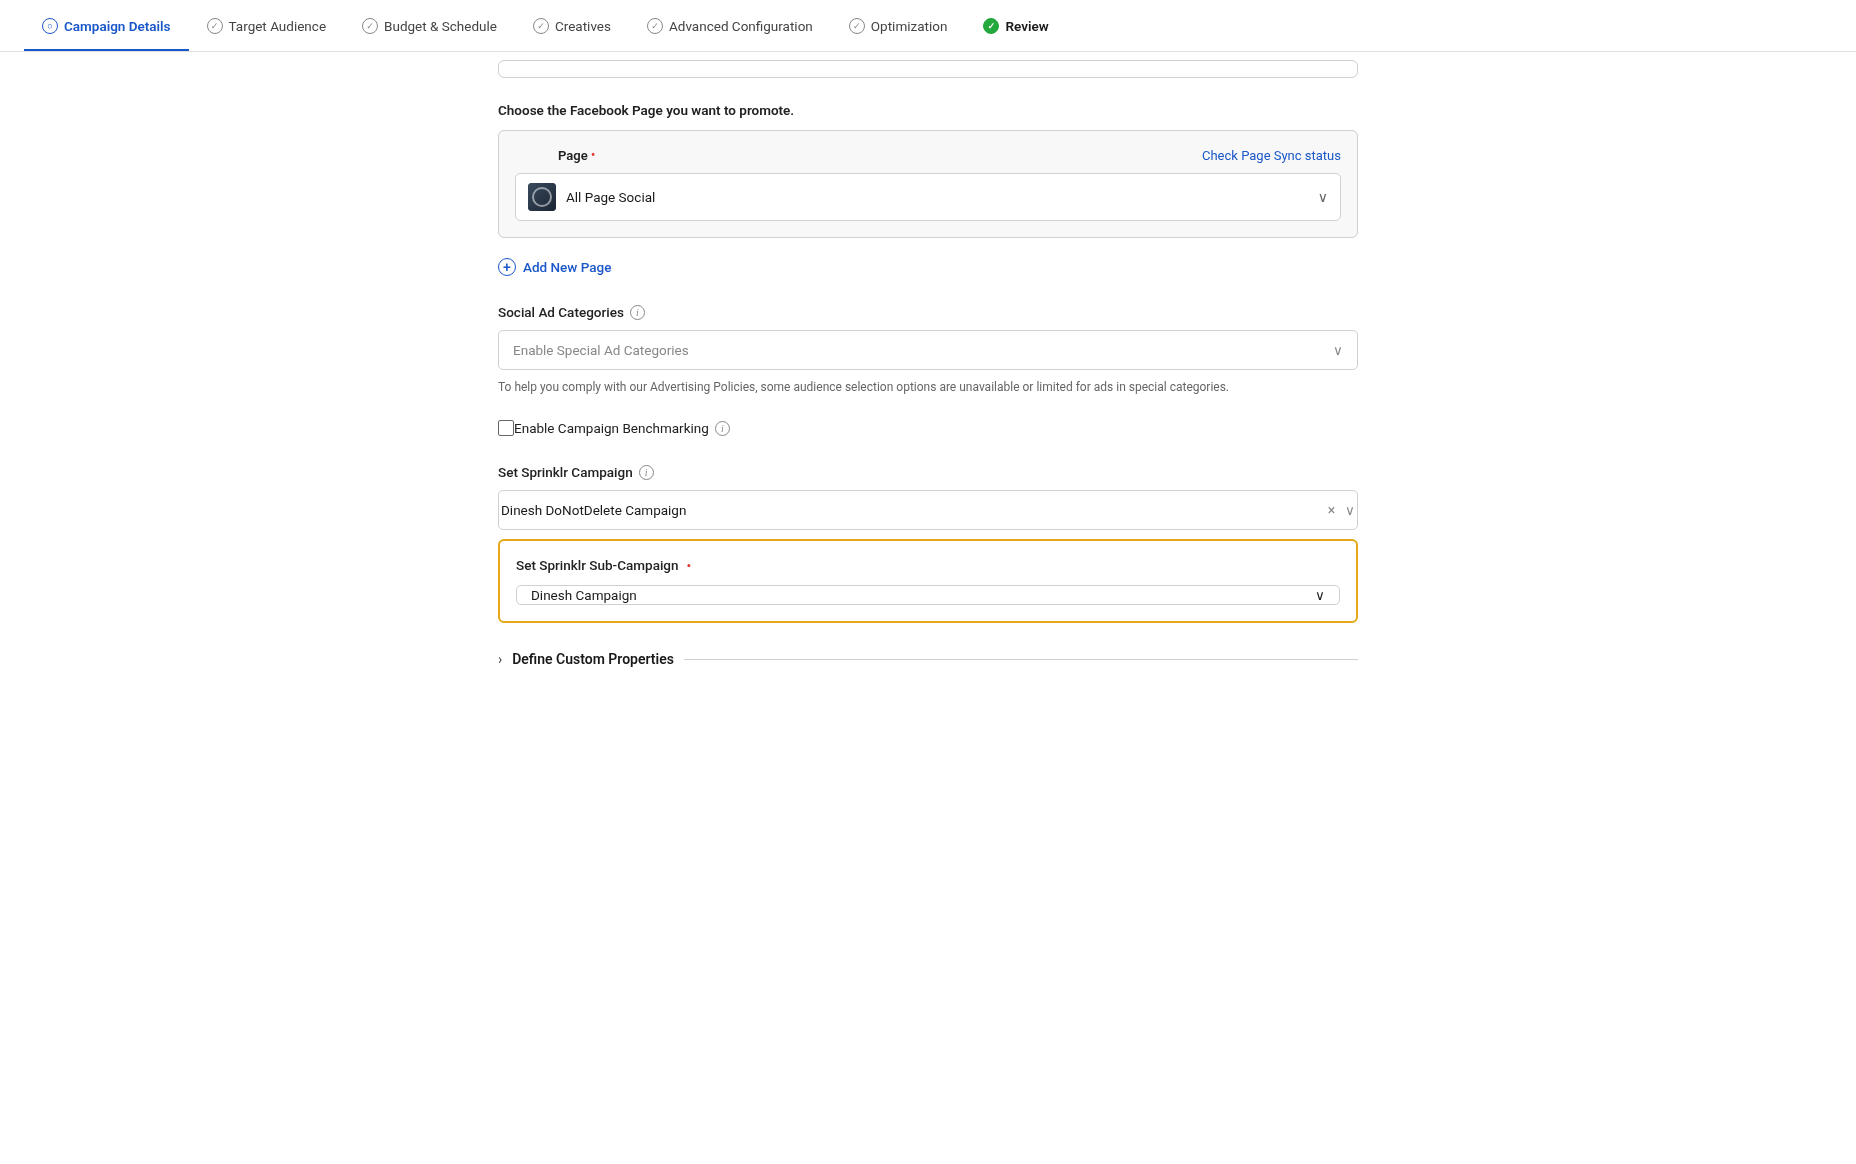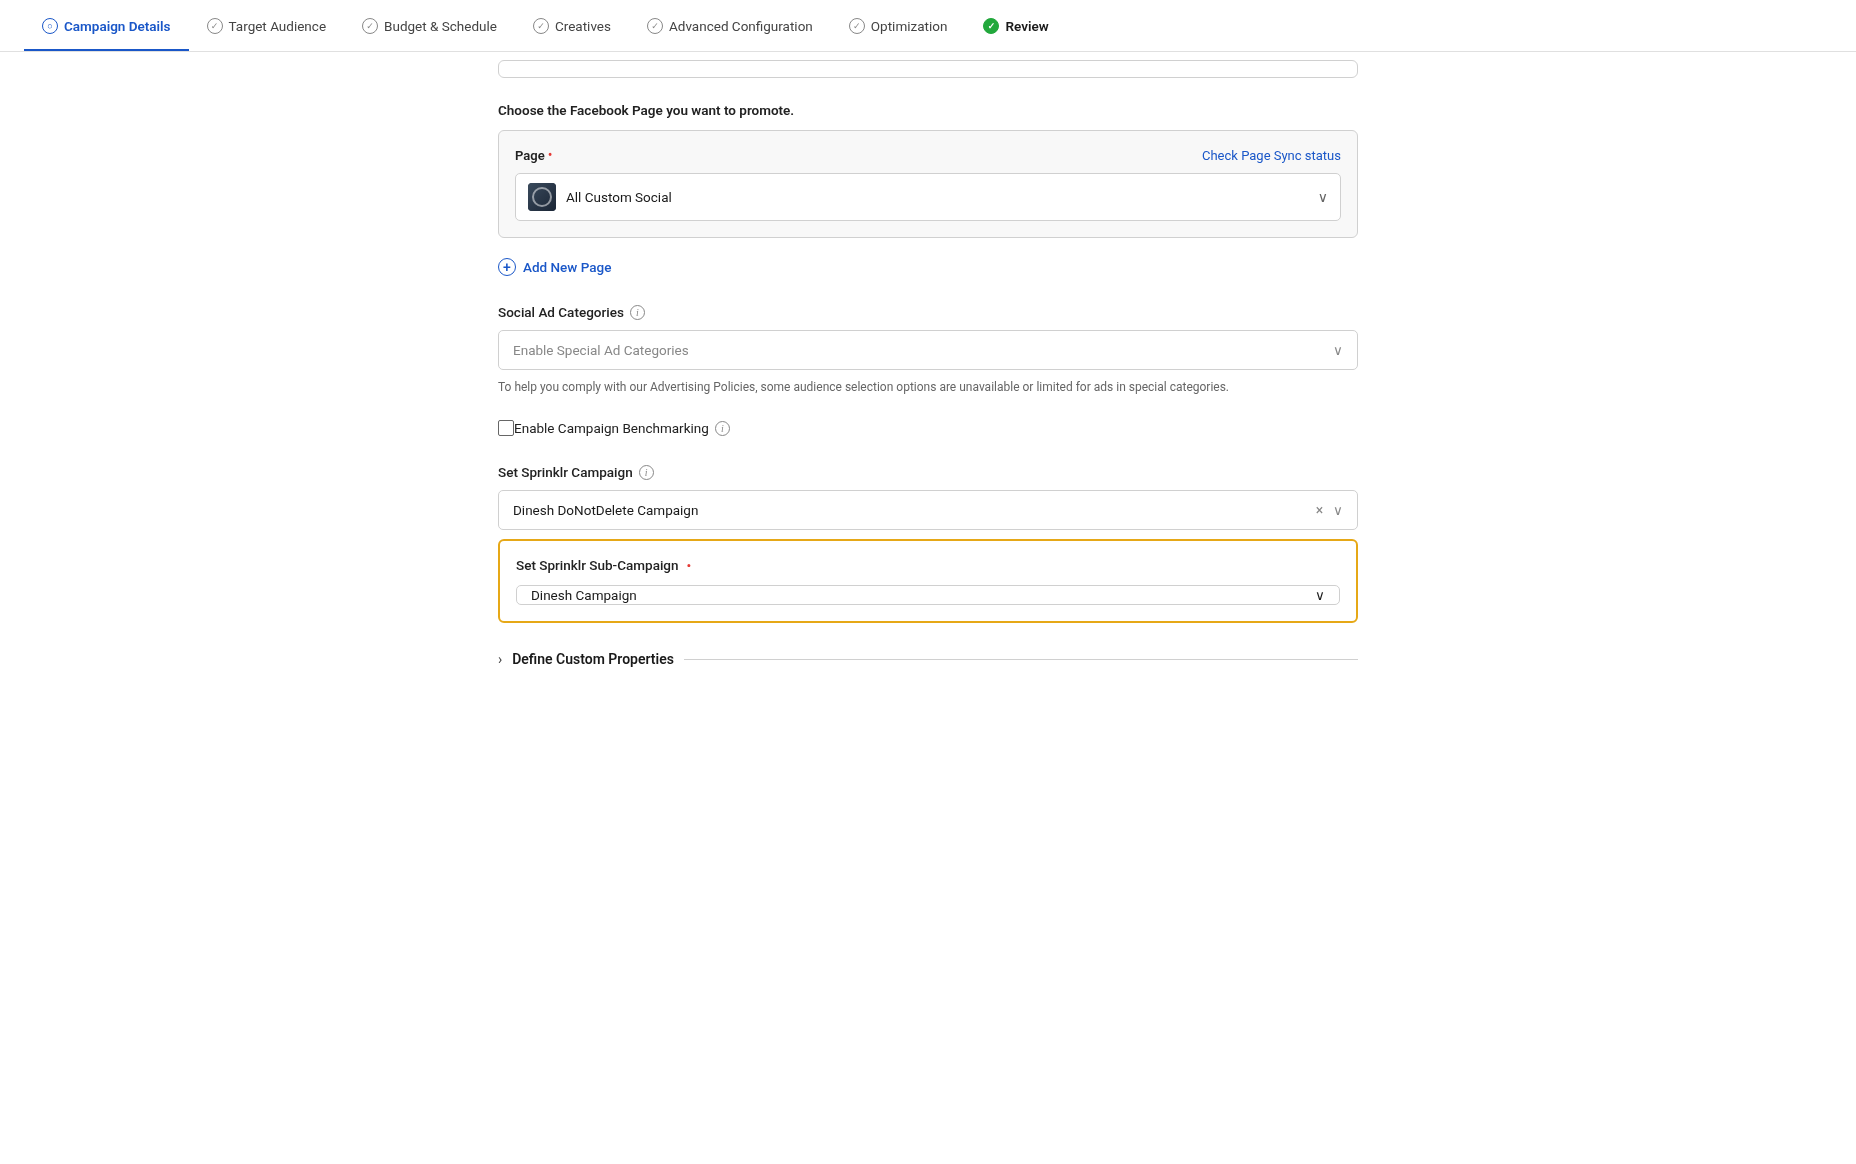--- a/index.html
+++ b/index.html
@@ -93,20 +93,21 @@
       font-size: 13.5px;
       font-weight: 600;
       color: #222;
       margin-bottom: 12px;
     }
     .page-row-header {
       display: flex;
       justify-content: space-between;
       align-items: center;
       margin-bottom: 10px;
+      margin-left: 43px;
     }
     .required-dot {
       color: #e53935;
       margin-left: 3px;
     }
     .check-sync-link {
       font-size: 13px;
       color: #1a57c8;
       cursor: pointer;
       text-decoration: none;
@@ -258,21 +259,21 @@
       color: #222;
       display: flex;
       align-items: center;
       gap: 6px;
     }
 
     
     .sprinklr-value-box {
       border: 1px solid #d0d0d0;
       border-radius: 5px;
-      padding: 11px 14px;
+      padding: 11px 2px;
       display: flex;
       justify-content: space-between;
       cursor: pointer;
       background: #fff;
       font-size: 13.5px;
       color: #1a1a1a;
     }
     .sprinklr-box-right {
       display: flex;
       align-items: center;
@@ -383,21 +384,21 @@
         <div>
           <span style="font-size:13px;font-weight:600;color:#222;">Page</span><span class="required-dot">•</span>
         </div>
         <a class="check-sync-link">Check Page Sync status</a>
       </div>
       <div class="page-dropdown">
         <div class="page-dropdown-left">
           <div class="page-avatar">
             <div class="page-avatar-inner"></div>
           </div>
-          <span class="page-name">All Custom Social</span>
+          <span class="page-name">All Page Social</span>
         </div>
         <span class="chevron-down">∨</span>
       </div>
     </div>
   </div>
 
   <div class="add-new-page">
     <div class="add-icon">+</div>
     <span>Add New Page</span>
   </div>

